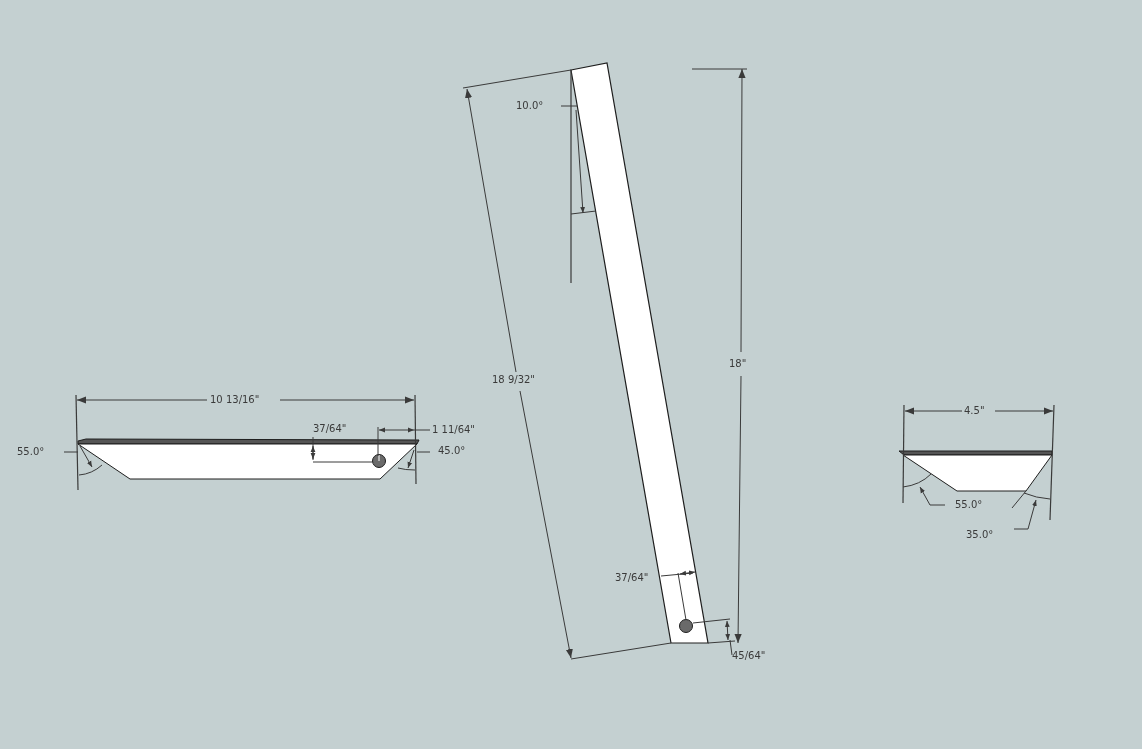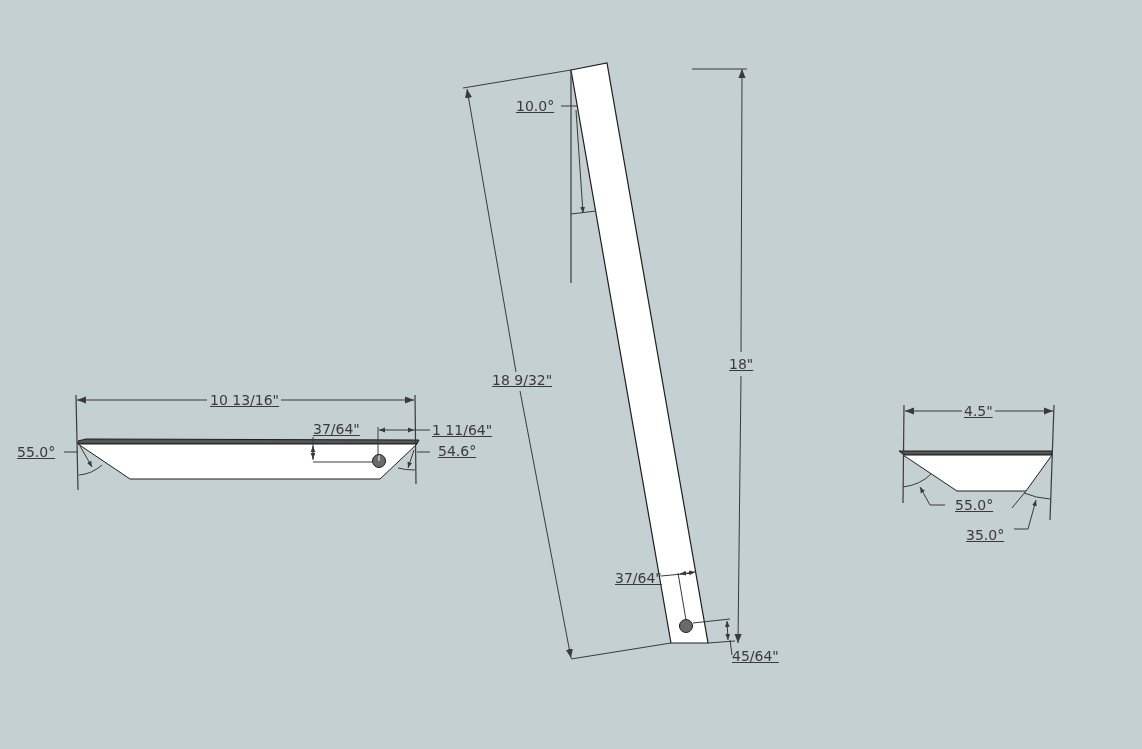--- a/index.html
+++ b/index.html
@@ -1,18 +1,18 @@
 <!DOCTYPE html>
 <html><head>
   <meta charset="utf-8">
   <style>
     html, body { margin: 0; padding: 0; }
     body { width: 1142px; height: 749px; background: #c4d0d1; overflow: hidden; position: relative; font-family: "DejaVu Sans", sans-serif; }
     #canvas { position: absolute; left: 0; top: 0; width: 1142px; height: 749px; }
-    .lbl { position: absolute; font-size: 14px; color: #3a3a3a; white-space: nowrap; line-height: 16px; background: transparent; text-decoration: underline; }
+    .lbl { position: absolute; font-size: 10px; color: #3a3a3a; white-space: nowrap; line-height: 16px; background: transparent; }
     .bg-lbl { background: #c4d0d1; padding: 0 2px; }
   </style>
 </head>
 <body>
 
 <svg id="canvas" viewBox="0 0 1142 749" xmlns="http://www.w3.org/2000/svg">
   <defs>
     <marker id="arr" viewBox="0 0 10 10" refX="10" refY="5" markerWidth="9" markerHeight="9" orient="auto-start-reverse">
       <path d="M0,1 L10,5 L0,9 z" fill="#3a3a3a"></path>
     </marker>
@@ -100,21 +100,21 @@
     <line x1="1026" y1="491" x2="1012" y2="508" stroke="#3a3a3a" stroke-width="1"></line>
     <line x1="1014" y1="529" x2="1028" y2="529" stroke="#3a3a3a" stroke-width="1"></line>
     <line x1="1028" y1="529" x2="1036" y2="500" stroke="#3a3a3a" stroke-width="1" marker-end="url(#arrs)"></line>
   </g>
 </svg>
 
 <span class="lbl bg-lbl" style="left:208px; top:392px;">10 13/16"</span>
 <span class="lbl" style="left:313px; top:421px;">37/64"</span>
 <span class="lbl" style="left:432px; top:422px;">1 11/64"</span>
 <span class="lbl" style="left:17px; top:444px;">55.0°</span>
-<span class="lbl" style="left:438px; top:443px;">54.6°</span>
+<span class="lbl" style="left:438px; top:443px;">45.0°</span>
 
 <span class="lbl" style="left:516px; top:98px;">10.0°</span>
 <span class="lbl bg-lbl" style="left:490px; top:372px;">18 9/32"</span>
 <span class="lbl bg-lbl" style="left:727px; top:356px;">18"</span>
 <span class="lbl" style="left:615px; top:570px;">37/64"</span>
 <span class="lbl" style="left:732px; top:648px;">45/64"</span>
 
 <span class="lbl bg-lbl" style="left:962px; top:403px;">4.5"</span>
 <span class="lbl" style="left:955px; top:497px;">55.0°</span>
 <span class="lbl" style="left:966px; top:527px;">35.0°</span>

